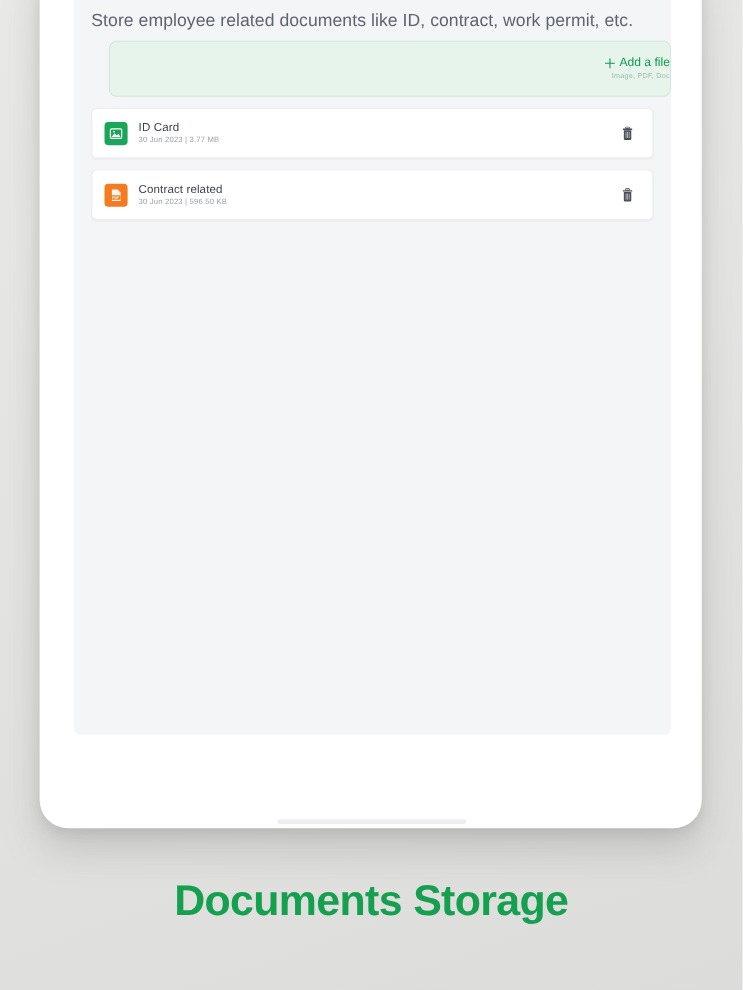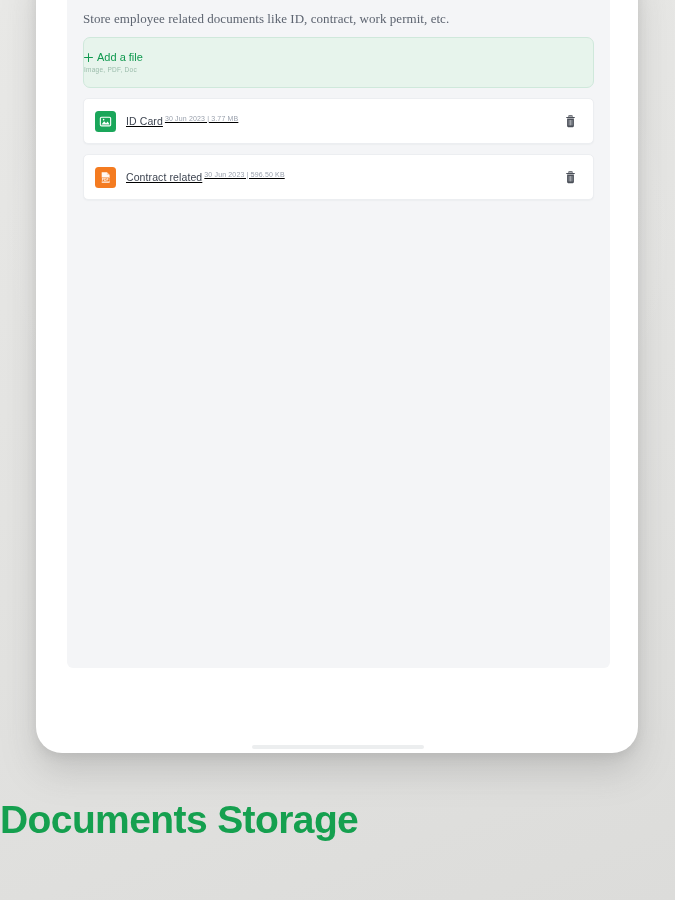--- a/index.html
+++ b/index.html
@@ -56,40 +56,39 @@
     position: absolute;
     left: 0; top: 40px;
     width: 543px;
   }
 
   
   .section-desc {
     position: absolute;
     left: 16px;
     top: 11px;
-    font-size: 13px;
+    font-size: 16px;
     color: #5d6470;
     letter-spacing: 0.05px;
     white-space: nowrap;
-    font-family: Liberation Serif, serif;
   }
 
   
   .dropzone {
     position: absolute;
-    left: 16px;
+    left: 32px;
     top: 37px;
     width: 511px;
     height: 51px;
     background: #e7f4ec;
     border: 1px solid #cfe8db;
     border-radius: 7px;
     display: flex;
     flex-direction: column;
-    align-items: flex-start;
+    align-items: flex-end;
     justify-content: center;
     cursor: pointer;
   }
 
   .dz-main {
     display: flex;
     align-items: center;
     gap: 4px;
     color: #10994f;
     font-size: 11px;
@@ -149,23 +148,23 @@
   }
 
   .file-icon.image  { background: #1aa65a; }
   .file-icon.pdf    { background: #f47b20; }
 
   .file-icon svg { display: block; }
 
   .file-meta {
     margin-left: 10px;
     display: flex;
+    flex-direction: column;
     justify-content: center;
     gap: 2px;
-    text-decoration: underline;
   }
 
   .file-name {
     font-size: 10.5px;
     color: #3d4450;
     letter-spacing: 0.1px;
     line-height: 1.15;
   }
 
   .file-sub {
@@ -197,21 +196,21 @@
     background: #eceeef;
     border-radius: 3px;
   }
 
   
   .caption {
     position: absolute;
     left: 0;
     top: 798px;
     width: 675px;
-    text-align: left;
+    text-align: center;
     font-size: 39px;
     font-weight: bold;
     color: #15a04f;
     letter-spacing: -0.6px;
   }
 </style>
 </head>
 <body>
 
 <div class="backdrop-glow"></div>

